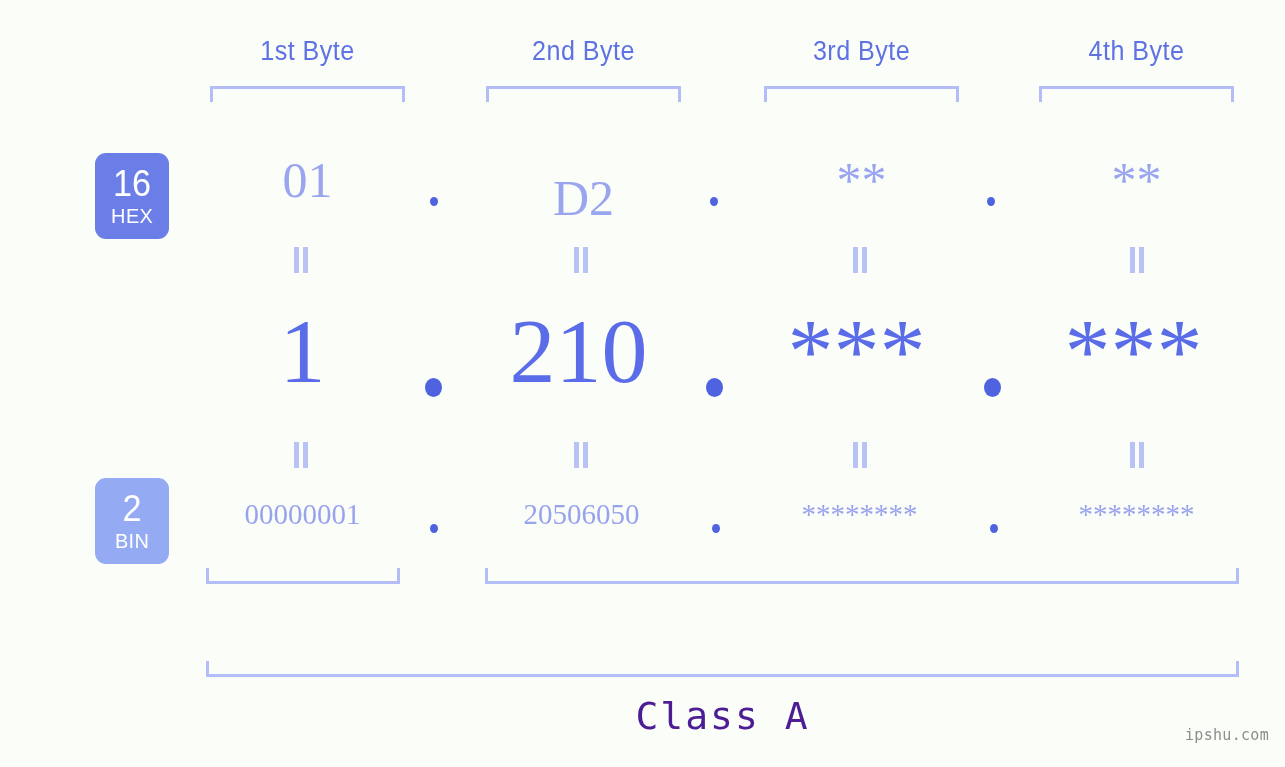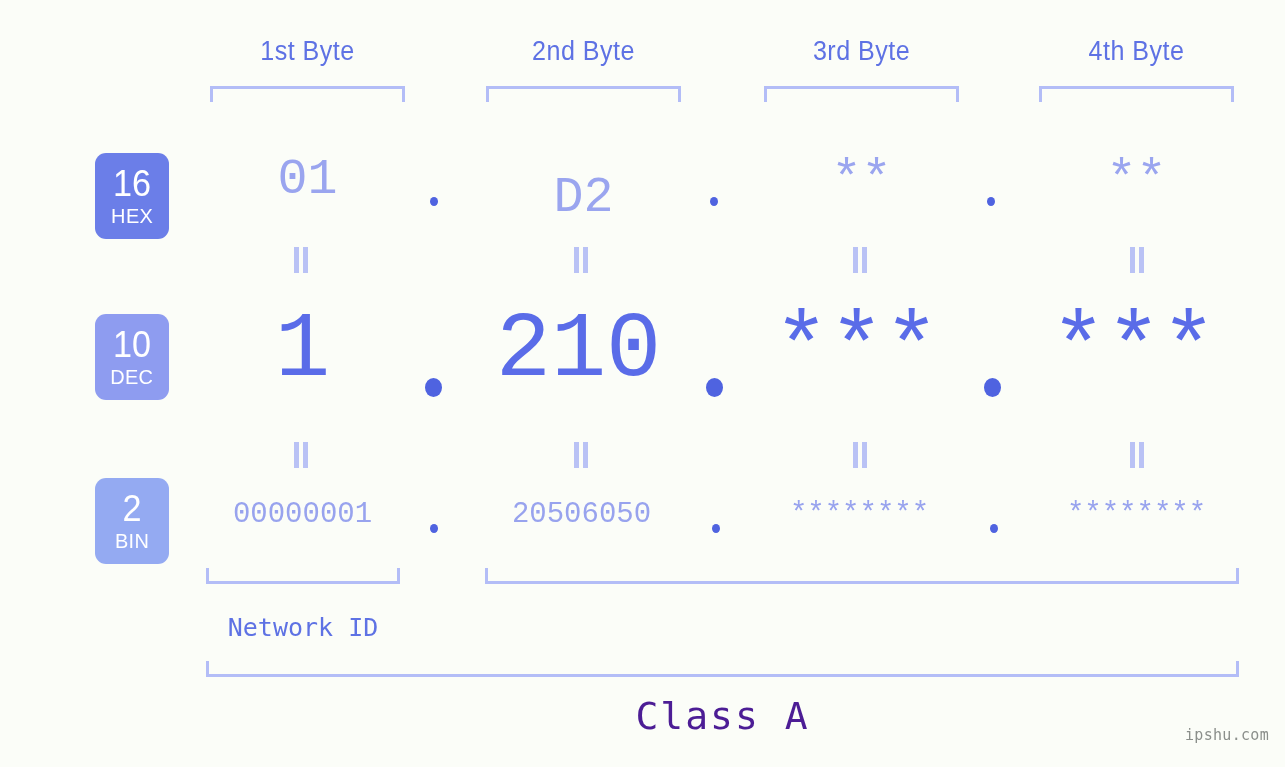--- a/index.html
+++ b/index.html
@@ -77,21 +77,21 @@
     font-weight: 400;
     letter-spacing: 0.4px;
     transform: scaleX(0.95);
   }
 
   
   .val {
     position: absolute;
     text-align: center;
     white-space: pre;
-    font-family: Liberation Mono, monospace;
+    font-family: Liberation Serif, serif;
     line-height: 1;
   }
   .row-hex .val { font-size: 50px; color: #9aa5ef; }
   .row-dec .val { font-size: 92px; color: #5a6ce8; }
   .row-bin .val { font-size: 29px; color: #98a3ee; }
 
   .row-hex .val.stars { color: #9aa5ef; }
   .row-dec .val.stars { color: #5a6ce8; }
   .row-bin .val.stars { color: #98a3ee; }
 
@@ -192,24 +192,20 @@
     </div>
   <div class="eqmark" style="left:850px; top:247px;">
       <i></i>
       <i></i>
     </div>
   <div class="eqmark" style="left:1127px; top:247px;">
       <i></i>
       <i></i>
     </div>
 
-  <div class="badge" style="left:48px; top:314px; background:#8e9cf0;">
-    <span class="num">10</span>
-    <span class="abbr">DEC</span>
-  </div>
 
   <div class="row-dec">
     <div class="val" style="left:205px; top:305px; width:195px;">1</div>
     <div class="val" style="left:481px; top:305px; width:195px;">210</div>
     <div class="val stars" style="left:759px; top:305px; width:195px;">***</div>
     <div class="val stars" style="left:1036px; top:305px; width:195px;">***</div>
   </div>
 
   <div class="dot dot-lg" style="left:425px; top:378px;"></div>
   <div class="dot dot-lg" style="left:706px; top:378px;"></div>
@@ -244,20 +240,19 @@
     <div class="val stars" style="left:1039px; top:500px; width:195px;">********</div>
   </div>
 
   <div class="dot dot-sm" style="left:430px; top:524px;"></div>
   <div class="dot dot-sm" style="left:712px; top:524px;"></div>
   <div class="dot dot-sm" style="left:990px; top:524px;"></div>
 
   <div class="bracket bracket-up" style="left:206px; top:568px; width:194px;"></div>
   <div class="bracket bracket-up" style="left:485px; top:568px; width:754px;"></div>
 
-  <div class="section-label" style="left:206px; top:613px; width:194px;">Network ID</div>
 
   <div class="bracket bracket-up" style="left:206px; top:661px; width:1033px;"></div>
   <div class="class-label" style="left:206px; top:694px; width:1033px;">Class A</div>
 
   <div class="watermark">ipshu.com</div>
 
 </div>
 
 </body></html>

